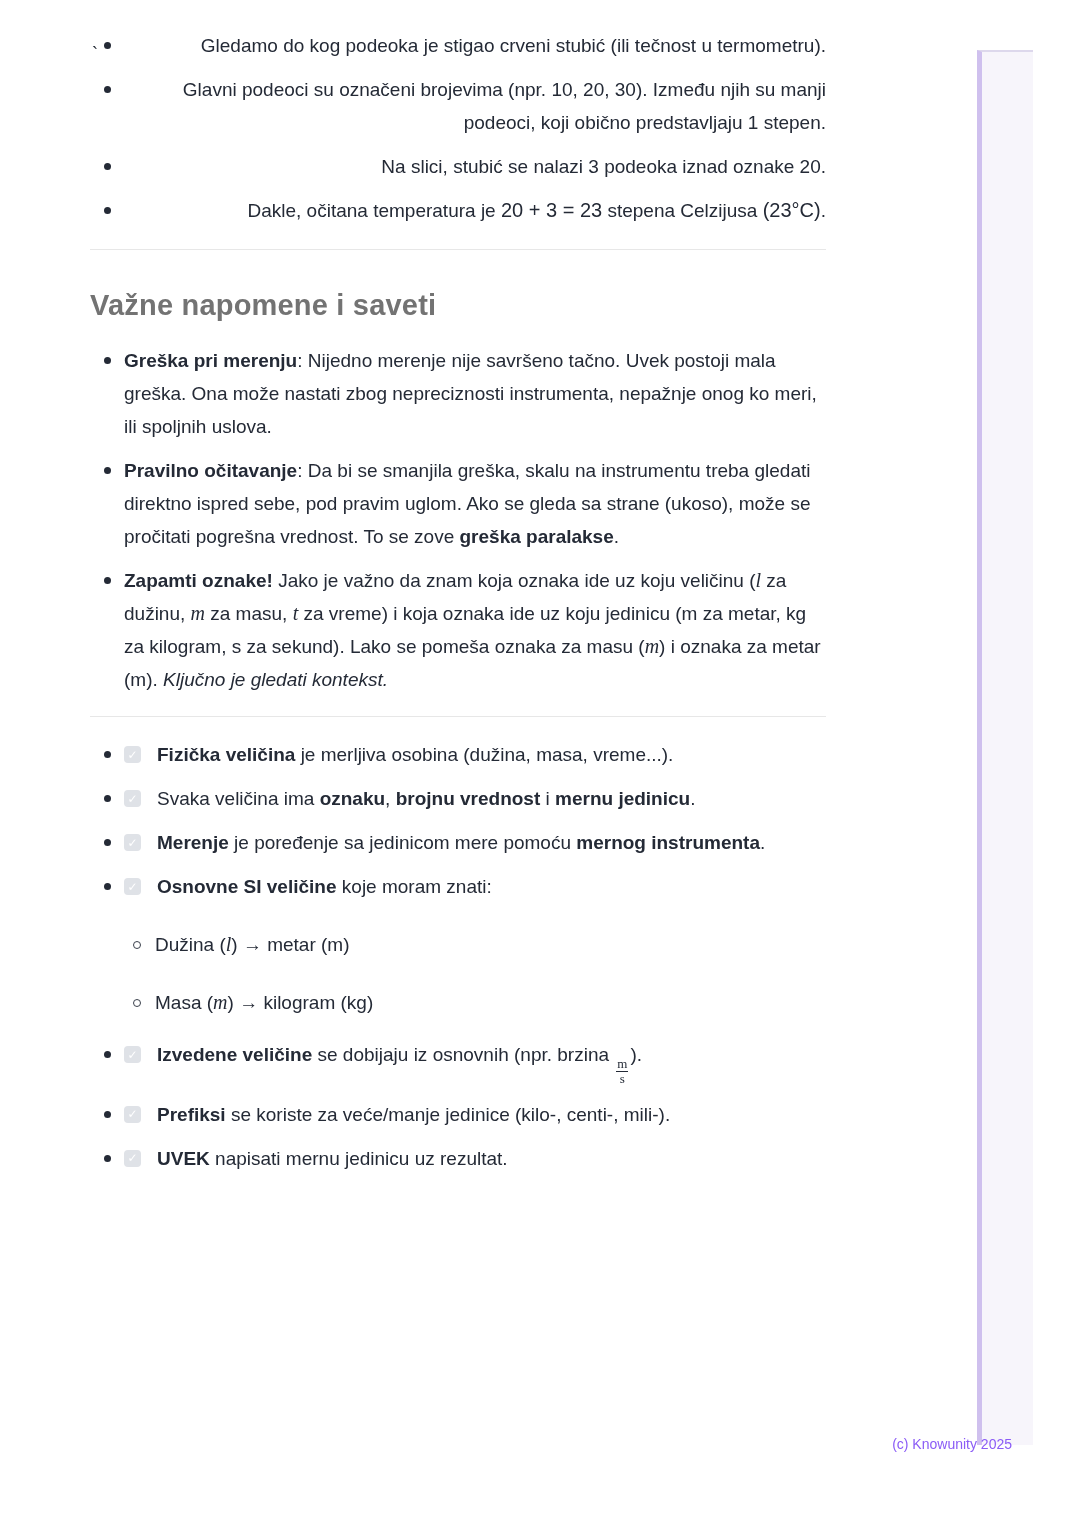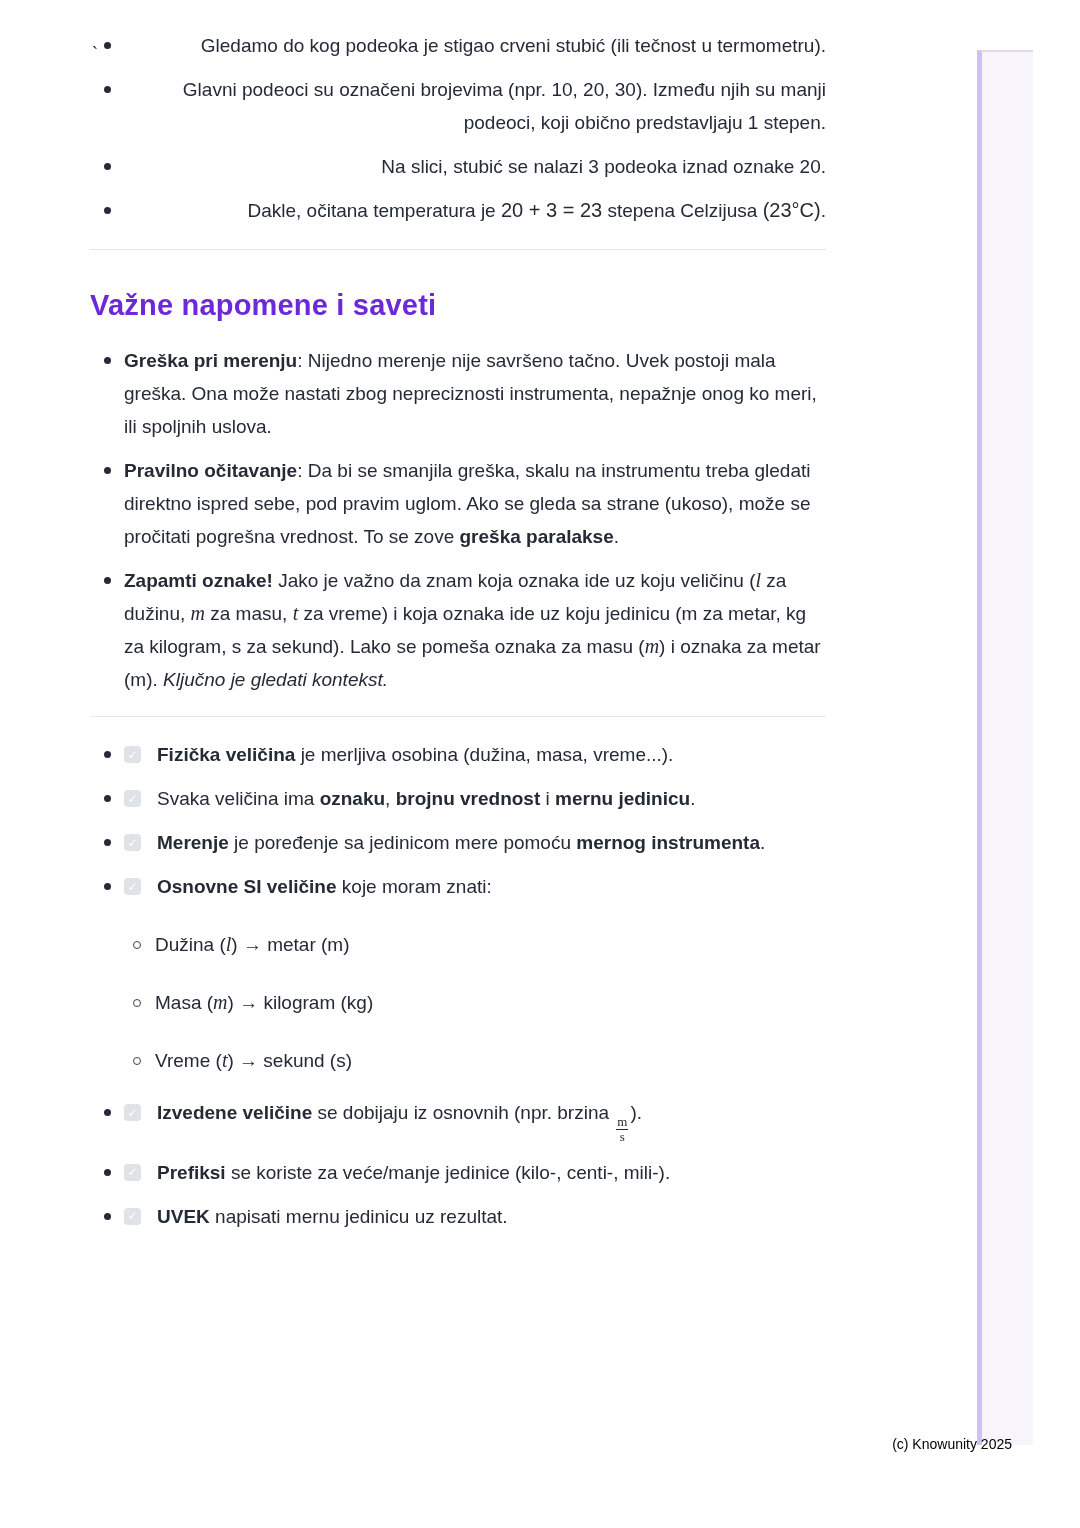--- a/index.html
+++ b/index.html
@@ -11,21 +11,21 @@
   }
   .stray { position:absolute; left:92px; top:44px; font-size:18px; color:#242a36; }
   .content { position:absolute; left:90px; top:0; width:736px; }
   .sol-title { margin-top:115px; font-size:19px; font-weight:700; line-height:26px; }
   .ul { margin-top:29px;text-align:right; }
   .li { display:flex; align-items:flex-start; margin-bottom:11px; }
   .li-text { font-size:19px; line-height:33px; margin-left:13px; flex:1; }
   .dot { flex:none; width:7px; height:7px; border-radius:50%; background:#242a36; margin:13px 0 0 14px; }
   hr.rule { border:none; border-top:1px solid #e7e7e7; margin-top:22px; }
   hr.rule2 { border:none; border-top:1px solid #e7e7e7; margin-top:20px; }
-  h2.purple { margin-top:36px; font-size:29px; font-weight:700; line-height:38px; color:#6d28d9; letter-spacing:0.2px; }
+  h2.purple { margin-top:36px; font-size:29px; font-weight:700; line-height:38px; color:#737373; letter-spacing:0.2px; }
   .ul2 { margin-top:20px; }
   .ul3 { margin-top:21px; }
   
   .b { font-weight:700; }
   .i { font-style:italic; }
   .m { font-family:Liberation Sans, sans-serif; font-size:20px; }
   .mi { font-family:"Liberation Serif","DejaVu Serif",serif; font-style:italic; font-size:20px; }
   .frac { display:inline-flex; flex-direction:column; align-items:center;
           font-family:"Liberation Serif","DejaVu Serif",serif; font-size:13px;
           line-height:1.1; vertical-align:-7px; margin:0 2px; }
@@ -37,21 +37,21 @@
   .check .li-text { margin-left:16px; }
   .sub-ul { }
   .li.sub { margin-bottom:10px;margin-top:25px; }
   .ring { flex:none; width:8px; height:8px; border-radius:50%; border:1.5px solid #3a404c;
           background:transparent; margin:13px 0 0 43px; }
   .li.sub .li-text { margin-left:14px; }
   .gap-top { margin-top:19px; }
   
   .side-panel { position:absolute; left:977px; top:50px; width:56px; height:1395px;
                 background:#f7f5fb; border-left:5px solid #cfc0ee; border-top:2px solid #ddd8ec; }
-  .footer { position:absolute; top:1436px; right:68px; font-size:14px; color:#000000; }
+  .footer { position:absolute; top:1436px; right:68px; font-size:14px; color:#8b5cf6; }
 </style>
 </head>
 <body>
 
 <span class="stray">`</span>
 
 <div class="content">
 
 
   <div class="ul">
@@ -123,24 +123,20 @@
 
     <div class="sub-ul">
       <div class="li sub">
         <span class="ring"></span>
         <div class="li-text"><span>Dužina (</span><span class="mi">l</span><span>) → metar (m)</span></div>
       </div>
       <div class="li sub">
         <span class="ring"></span>
         <div class="li-text"><span>Masa (</span><span class="mi">m</span><span>) → kilogram (kg)</span></div>
       </div>
-      <div class="li sub">
-        <span class="ring"></span>
-        <div class="li-text"><span>Vreme (</span><span class="mi">t</span><span>) → sekund (s)</span></div>
-      </div>
     </div>
 
     <div class="li check gap-top">
       <span class="dot"></span>
       <span class="checkbox">✓</span>
       <div class="li-text"><span class="b">Izvedene veličine</span><span> se dobijaju iz osnovnih (npr. brzina </span><span class="frac">
             <span class="num">m</span>
             <span class="den">s</span>
           </span><span>).</span></div>
     </div>

